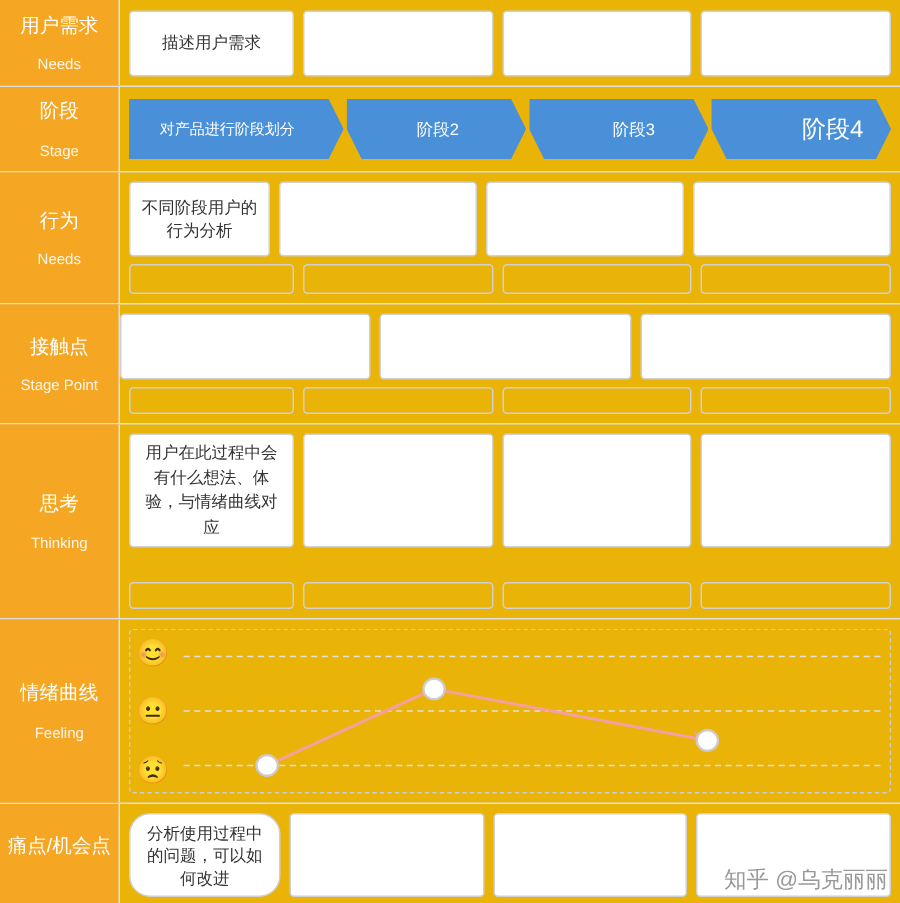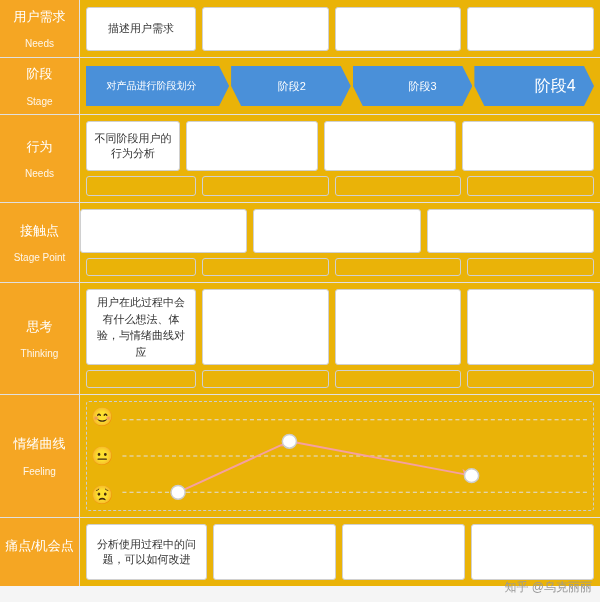--- a/index.html
+++ b/index.html
@@ -155,38 +155,38 @@
       line-height: 1;
     }
     svg.chart-svg {
       position: absolute;
       top: 0;
       left: 0;
       width: 100%;
       height: 100%;
     }
     .pain-text {
-      width: 121px;
+      width: 101px;
       min-height: 54px;
       border: 1px solid #d0d0d0;
-      border-radius: 3px;
+      border-radius: 14px;
       padding: 4px 6px;
       font-size: 11px;
       color: #333;
       background: #fff;
       display: flex;
       align-items: center;
       text-align: center;
       margin-left: 6px;
     }
     .watermark {
       position: fixed;
       bottom: 6px;
       right: 8px;
-      font-size: 12px;
+      font-size: 15px;
       color: #999;
     }
     .touch-text {
       width: 110px;
       min-height: 44px;
       border: 1px solid #d0d0d0;
       border-radius: 3px;
       padding: 4px 6px;
       font-size: 11px;
       color: #333;
@@ -295,21 +295,21 @@
         <div style="flex:1;border:1px solid #d0d0d0;border-radius:3px;min-height:18px;"></div>
       </div>
     </div>
   </div>
 
   <div class="row" style="min-height:72px;">
     <div class="label-cell">
       <span class="zh">思考</span>
       <span class="en">Thinking</span>
     </div>
-    <div style="display:flex;flex:1;flex-direction:column;padding:6px 6px 6px 0;gap:5px;">
+    <div style="display:flex;flex:1;flex-direction:column;padding:6px 6px 6px 0;gap:23px;">
       <div style="display:flex;gap:6px;flex:1;">
         <div class="thinking-text">
           <span>用户在此过程中会有什么想法、体验，与情绪曲线对应</span>
         </div>
         <div class="empty-box" style="flex:1;"></div>
         <div class="empty-box" style="flex:1;"></div>
         <div class="empty-box" style="flex:1;"></div>
       </div>
       <div style="display:flex;gap:6px;">
         <div style="width:110px;margin-left:6px;border:1px solid #d0d0d0;border-radius:3px;min-height:18px;"></div>

